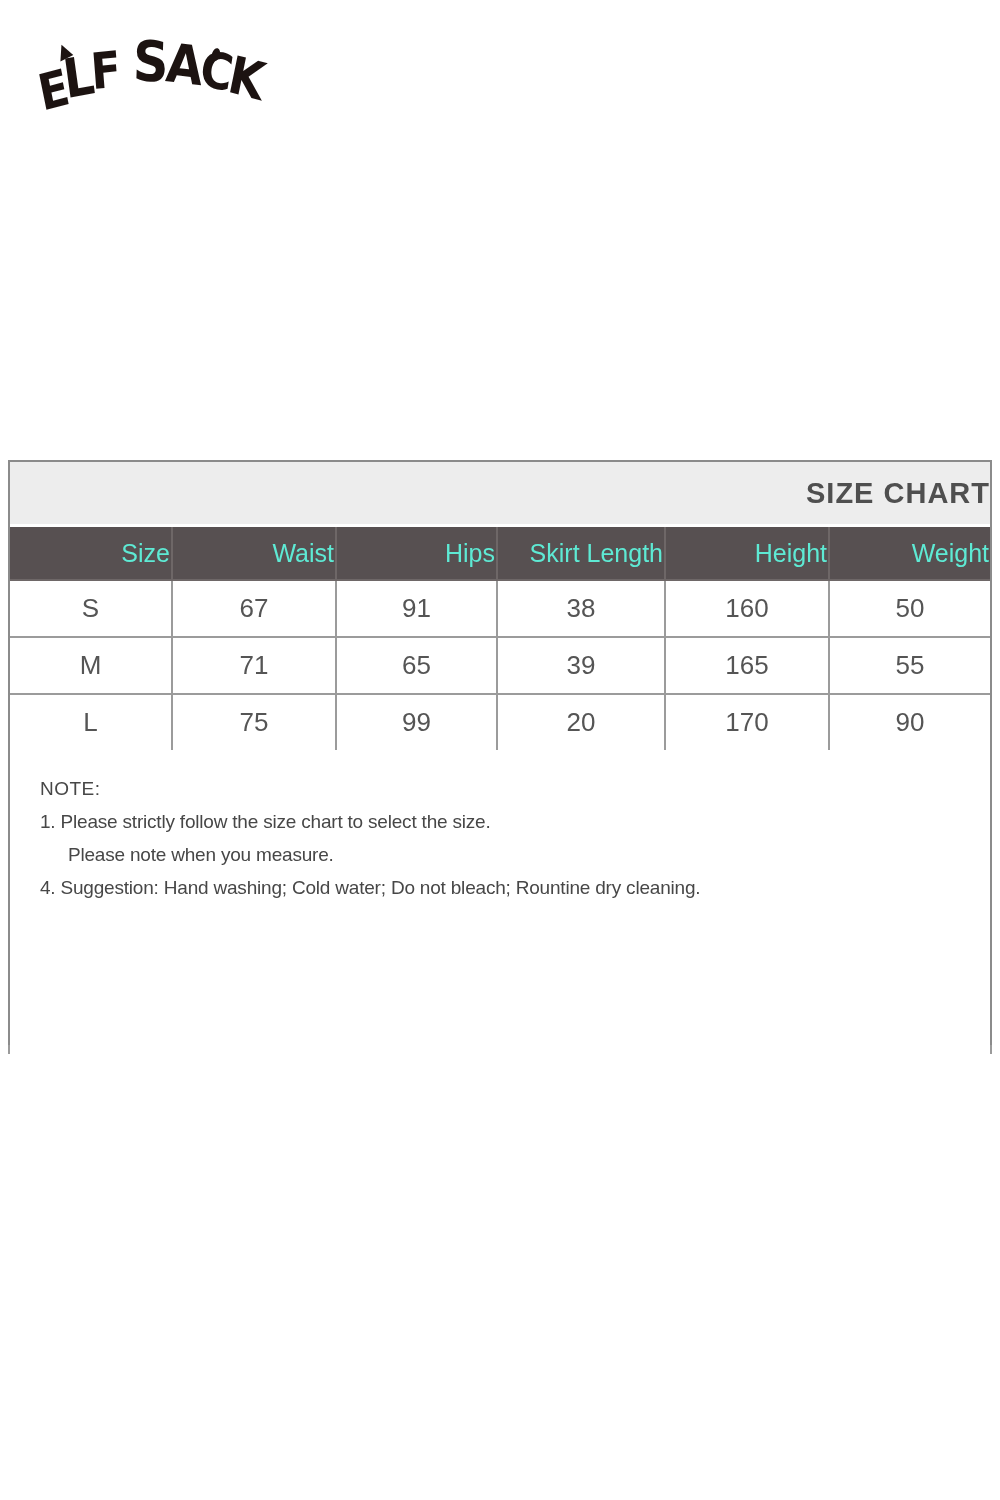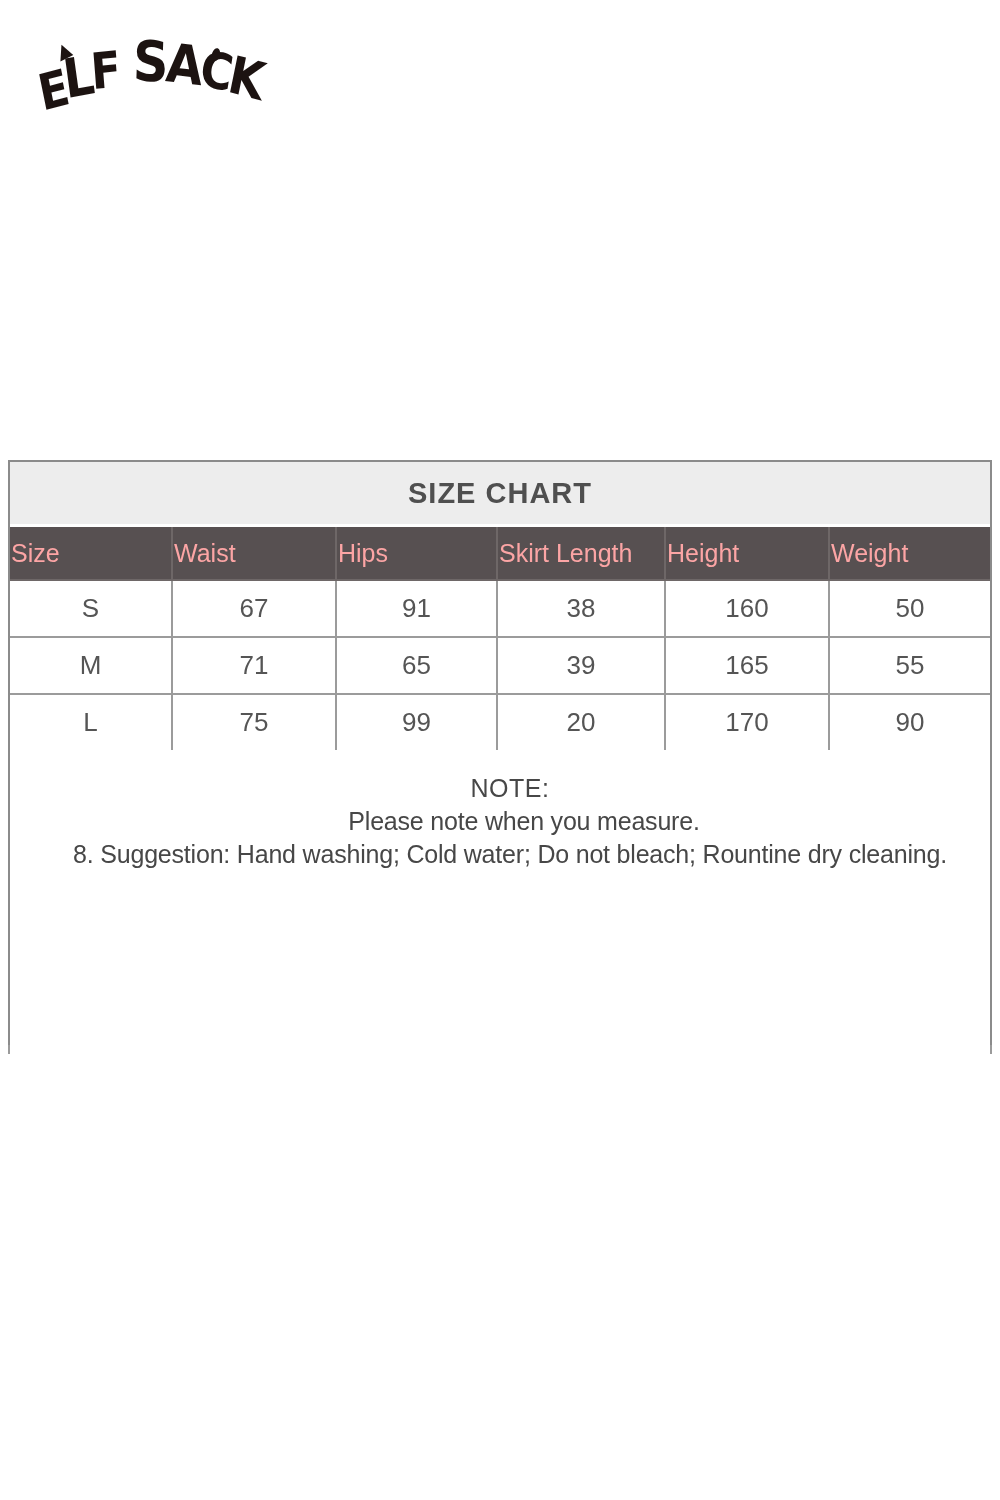--- a/index.html
+++ b/index.html
@@ -21,30 +21,30 @@
   .logo-flag{position:absolute;left:24px;top:2px;width:0;height:0;border-style:solid;
              border-width:0 8px 15px 8px;border-color:transparent transparent #1c1311 transparent;
              transform:rotate(-24deg);}
   .logo-dot{position:absolute;left:200px;top:6px;width:9px;height:13px;background:#1c1311;
             border-radius:50%;transform:rotate(18deg);}
 
   
   .chart-box{position:absolute;left:8px;top:460px;width:980px;border:2px solid #8b8b8b;
              border-bottom-width:3px;background:#ffffff;}
   .title-band{height:62px;line-height:62px;background:#ededed;border-bottom:3px solid #ffffff;
-              text-align:center;font-size:29px;font-weight:bold;letter-spacing:1px;color:#4f4f4f;}
+              text-align:right;font-size:29px;font-weight:bold;letter-spacing:1px;color:#4f4f4f;}
 
   table.size-table{width:100%;border-collapse:collapse;border-style:hidden;table-layout:fixed;}
-  .size-table th{height:50px;background:#575051;color:#fca5a5;font-weight:normal;
-                 font-size:25px;text-align:left;border:2px solid #6e6767;}
+  .size-table th{height:50px;background:#575051;color:#5eead4;font-weight:normal;
+                 font-size:25px;text-align:right;border:2px solid #6e6767;}
   .size-table td{height:53px;font-size:26px;color:#555555;text-align:center;
                  border:2px solid #9b9b9b;background:#ffffff;}
 
   .note{height:297px;box-sizing:border-box;padding:22px 10px 0 30px;}
-  .note-line{font-size:25px;line-height:33px;color:#474747;letter-spacing:-0.2px;text-align:center;}
+  .note-line{font-size:19px;line-height:33px;color:#474747;letter-spacing:-0.2px;}
   .note-line.heading{letter-spacing:0.5px;}
   .note-line.indent{padding-left:28px;}
 
   
   .next-box{position:absolute;left:8px;top:1045px;width:980px;height:9px;
             border-left:2px solid #9b9b9b;border-right:2px solid #9b9b9b;background:#ffffff;}
 </style>
 </head>
 <body>
 
@@ -102,20 +102,21 @@
           <td>99</td>
           <td>20</td>
           <td>170</td>
           <td>90</td>
         </tr>
       </tbody>
     </table>
 
     <div class="note">
       <div class="note-line heading">NOTE:</div>
+      <div class="note-line">1. Please strictly follow the size chart to select the size.</div>
       <div class="note-line indent">Please note when you measure.</div>
-      <div class="note-line">8. Suggestion: Hand washing; Cold water; Do not bleach; Rountine dry cleaning.</div>
+      <div class="note-line">4. Suggestion: Hand washing; Cold water; Do not bleach; Rountine dry cleaning.</div>
     </div>
   </div>
 
   <div class="next-box"></div>
 
 </div>
 
 </body></html>

